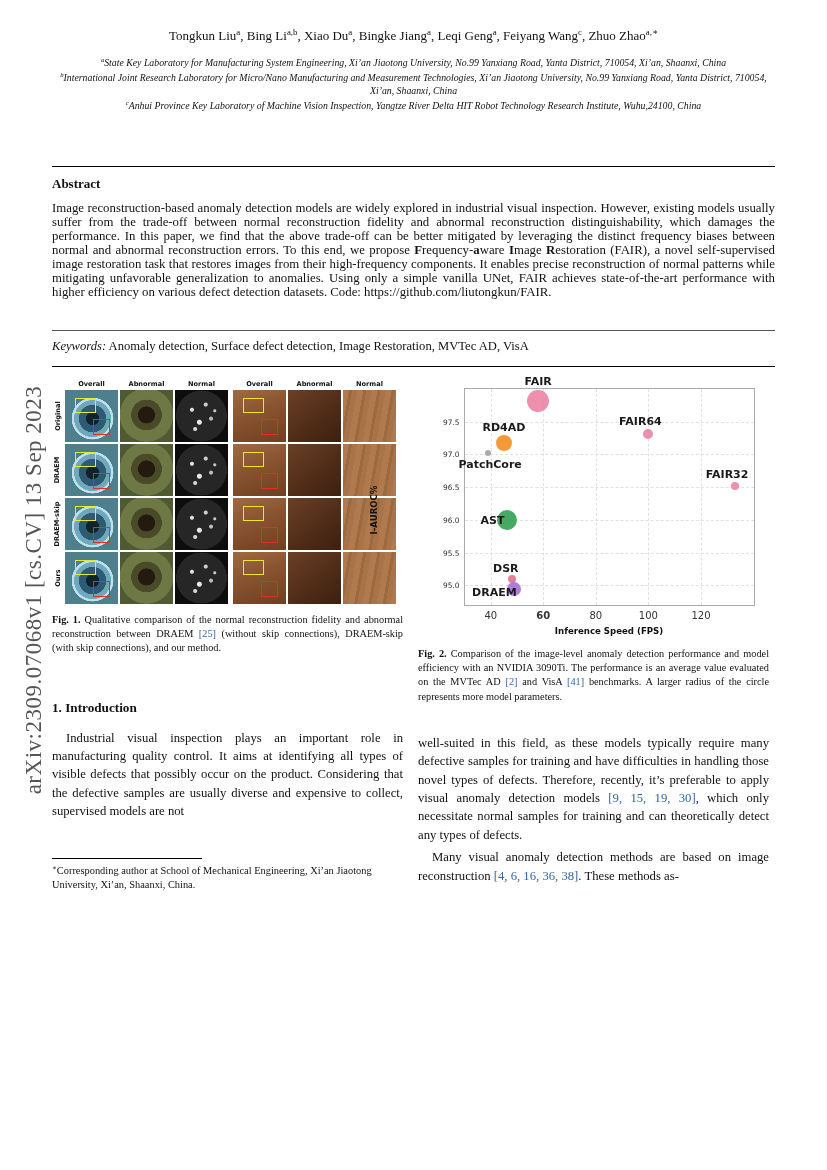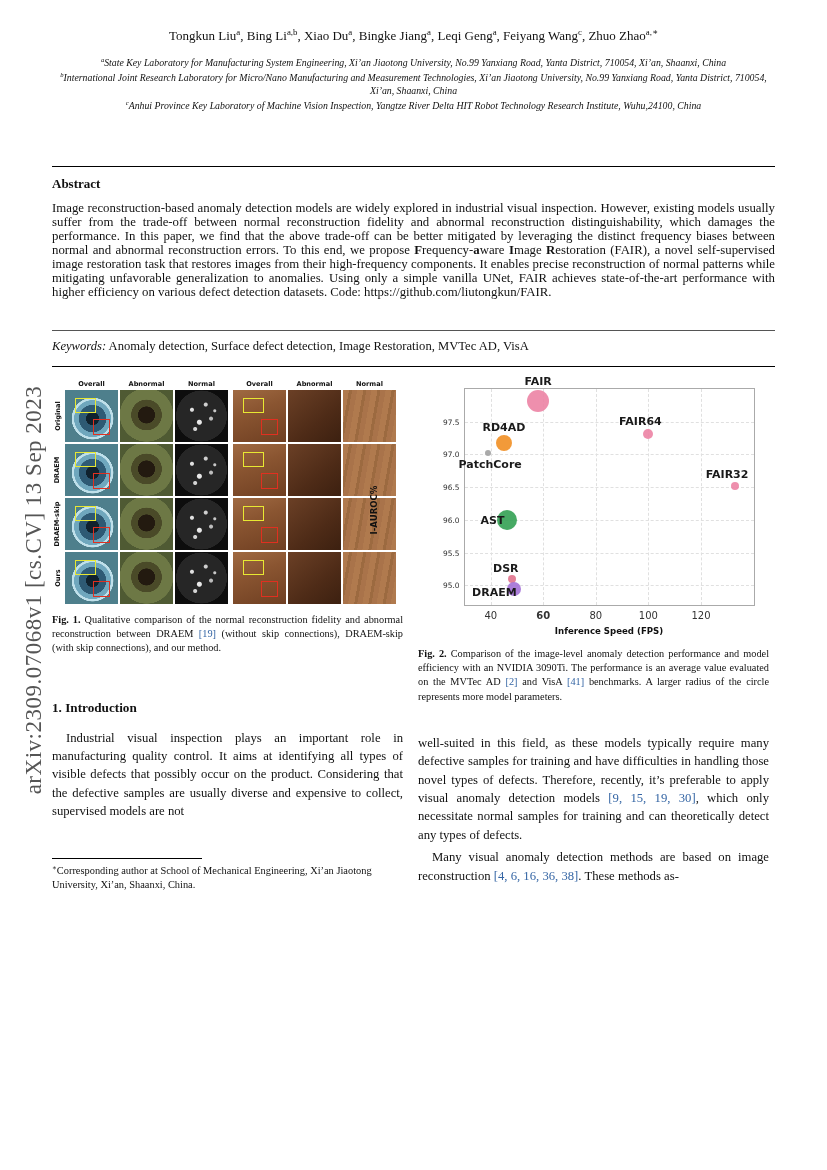--- a/index.html
+++ b/index.html
@@ -184,21 +184,21 @@
                 <div class="f1-cell th-disc"></div>
                 <div class="f1-cell th-wood f1-gap">
                   <div class="ann ann-y"></div>
                   <div class="ann ann-r"></div>
                 </div>
                 <div class="f1-cell th-wood-dark"></div>
                 <div class="f1-cell th-wood-light"></div>
               </div>
             </div>
         </div>
-        <div class="caption"><span class="b">Fig. 1.</span><span> Qualitative comparison of the normal reconstruction fidelity and abnormal reconstruction between DRAEM </span><span class="cite">[19]</span><span> (without skip connections), DRAEM-skip (with skip connections), and our method.</span></div>
+        <div class="caption"><span class="b">Fig. 1.</span><span> Qualitative comparison of the normal reconstruction fidelity and abnormal reconstruction between DRAEM </span><span class="cite">[25]</span><span> (without skip connections), DRAEM-skip (with skip connections), and our method.</span></div>
 
         <div class="section-heading">1. Introduction</div>
         <div class="body-par indent">Industrial visual inspection plays an important role in manufacturing quality control. It aims at identifying all types of visible defects that possibly occur on the product. Considering that the defective samples are usually diverse and expensive to collect, supervised models are not</div>
 
         <div class="footnote">
           <div class="fn-rule"></div>
           <div><span class="sup">∗</span><span>Corresponding author at School of Mechanical Engineering, Xi’an Jiaotong University, Xi’an, Shaanxi, China.</span></div>
         </div>
       </div>
 

